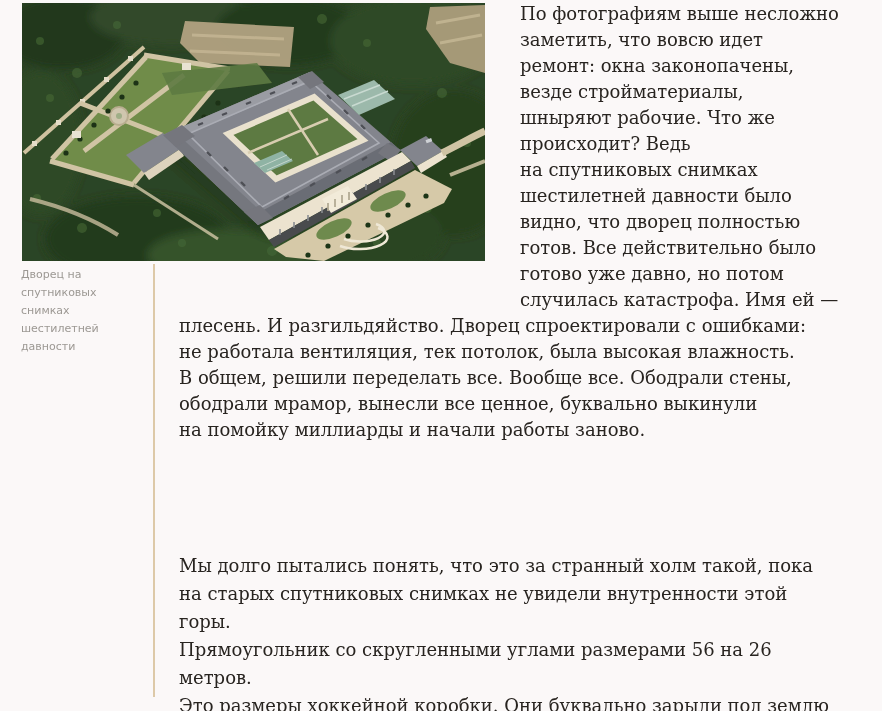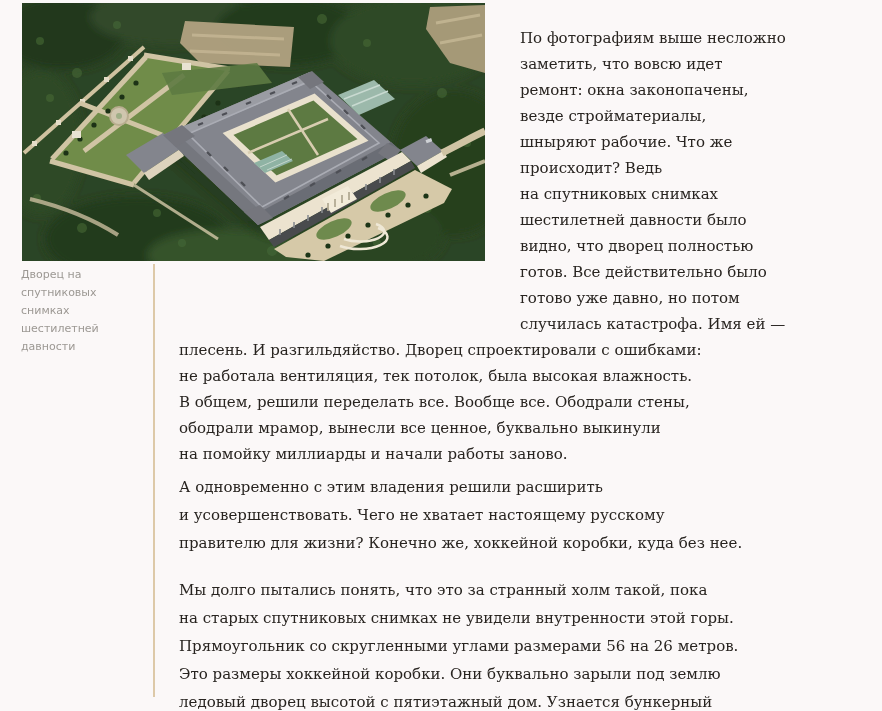--- a/index.html
+++ b/index.html
@@ -37,22 +37,21 @@
     font-family:"DejaVu Sans", sans-serif;
     font-size:11px;line-height:18px;
     color:var(--caption-color);
   }
   .divider{
     position:absolute;left:153px;top:264px;width:2px;height:433px;
     background:var(--divider-color);
   }
   .para{
     position:absolute;left:179px;width:663px;
-    font-size:15px;
-    margin-top:24px;
+    font-size:18px;
   }
   .para .lines{white-space:pre-line;}
   .para-1{top:1px;line-height:26px;}
   .float-spacer{float:left;width:341px;height:300px;}
   .para-2{top:449px;line-height:28px;}
   .para-3{top:552px;line-height:28px;}
 </style>
 </head>
 <body>
 
@@ -254,25 +253,20 @@
 готов. Все действительно было
 готово уже давно, но потом
 случилась катастрофа. Имя ей —
 плесень. И разгильдяйство. Дворец спроектировали с ошибками:
 не работала вентиляция, тек потолок, была высокая влажность.
 В общем, решили переделать все. Вообще все. Ободрали стены,
 ободрали мрамор, вынесли все ценное, буквально выкинули
 на помойку миллиарды и начали работы заново.</span>
   </div>
 
-  <div class="para para-2">
-    <span class="lines">А одновременно с этим владения решили расширить
-и усовершенствовать. Чего не хватает настоящему русскому
-правителю для жизни? Конечно же, хоккейной коробки, куда без нее.</span>
-  </div>
 
   <div class="para para-3">
     <span class="lines">Мы долго пытались понять, что это за странный холм такой, пока
 на старых спутниковых снимках не увидели внутренности этой горы.
 Прямоугольник со скругленными углами размерами 56 на 26 метров.
 Это размеры хоккейной коробки. Они буквально зарыли под землю
 ледовый дворец высотой с пятиэтажный дом. Узнается бункерный
 стиль хозяина.</span>
   </div>
 

